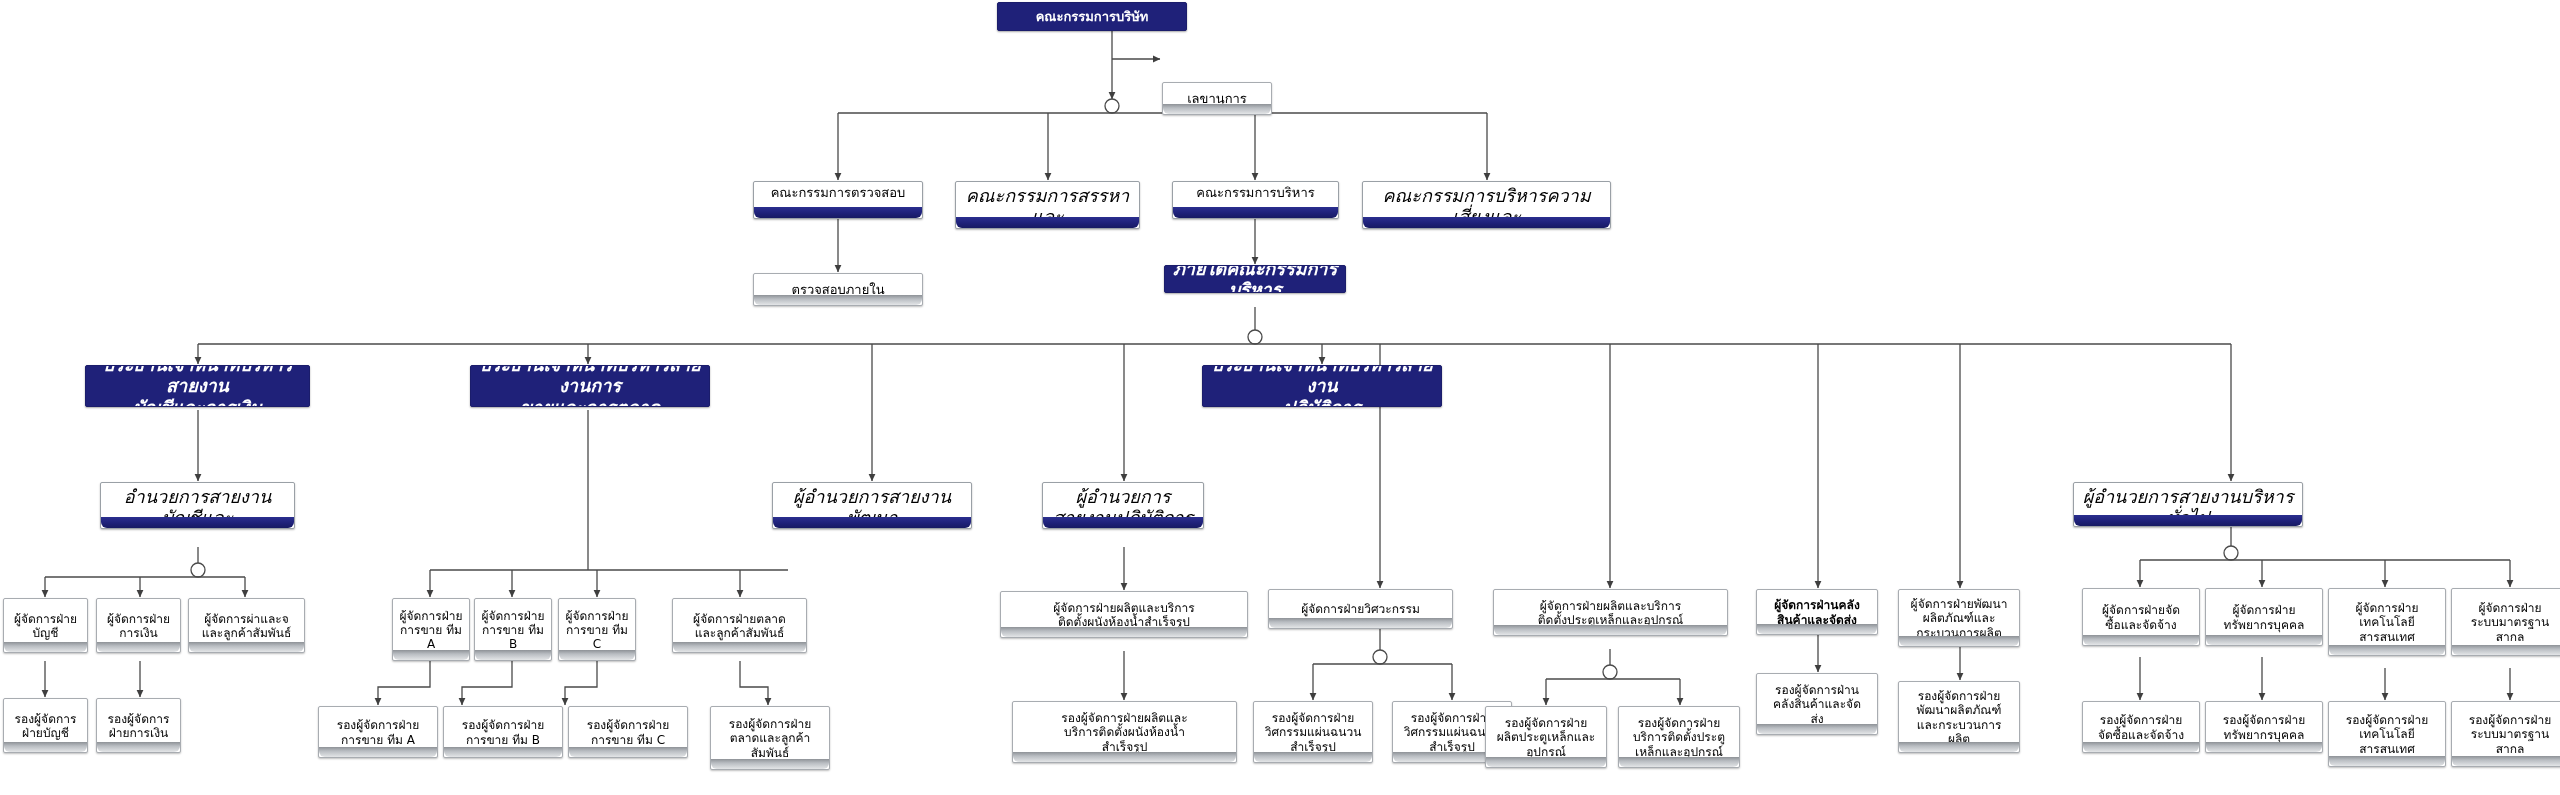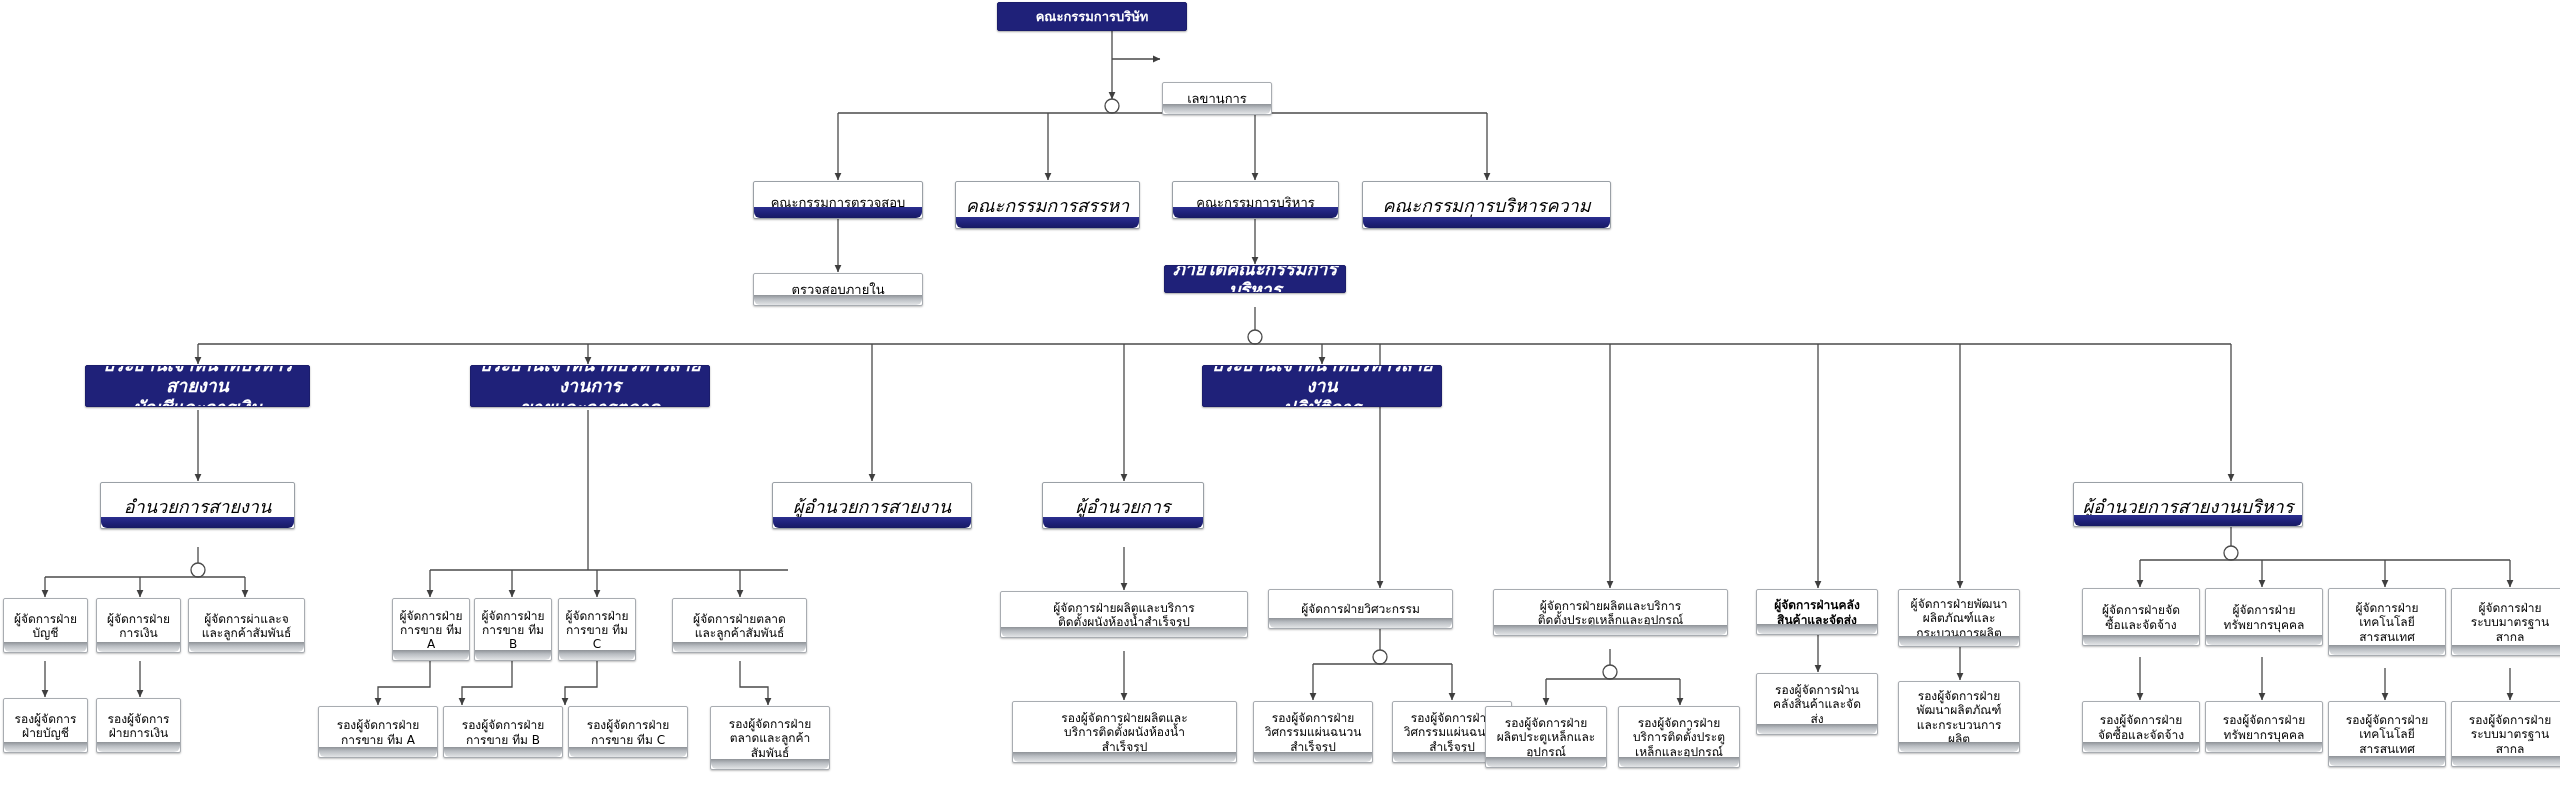--- a/index.html
+++ b/index.html
@@ -31,21 +31,21 @@
     border:1px solid #1b1d6b;
     box-shadow:0 1px 2px rgba(0,0,0,.35);
   }
   
   .white-navy {
     background:#ffffff;
     color:#000000;
     border:1px solid #9aa0a6;
     box-shadow:0 1px 2px rgba(0,0,0,.28);
     align-items:flex-start;
-    padding-top:13px;
+    padding-top:3px;
   }
   .white-navy::after {
     content:""; position:absolute; left:0; right:0; bottom:0;
     height:11px;
     background:linear-gradient(to bottom,#2b2f8f 0%,#1f2179 55%,#171a63 100%);
     border-bottom-left-radius:6px; border-bottom-right-radius:6px;
   }
   
   .white-gray {
     background:#ffffff;

